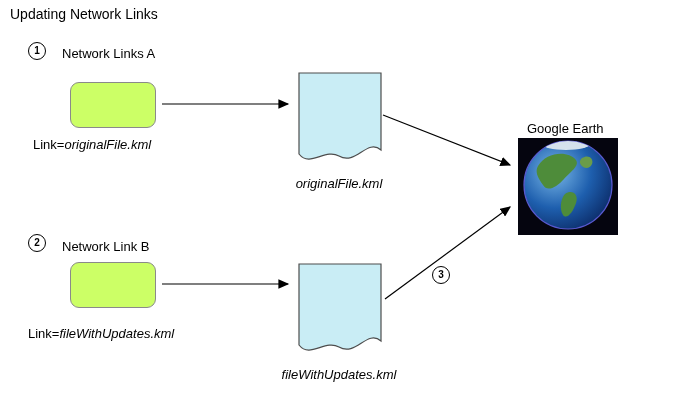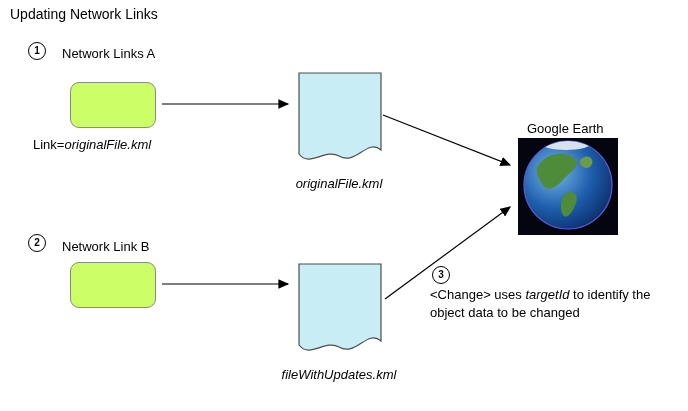--- a/index.html
+++ b/index.html
@@ -54,20 +54,23 @@
   <div class="green-box" style="left:70px;top:82px"></div>
   <div class="caption" style="left:33px;top:137px">
     <span>Link=</span><em>originalFile.kml</em>
   </div>
 
   <div class="step-circle" style="left:28px;top:234px">
     <span>2</span>
   </div>
   <div class="node-title" style="left:62px;top:239px">Network Link B</div>
   <div class="green-box" style="left:70px;top:262px"></div>
+  <div class="caption" style="left:28px;top:326px">
+    <span>Link=</span><em>fileWithUpdates.kml</em>
+  </div>
 
   <div class="doc" style="left:298px;top:72px">
     <svg width="84" height="100" viewBox="0 0 84 100">
       <path d="M1 1 L83 1 L83 78 C 69 66, 58 94, 41 84 C 27 76, 12 96, 1 82 Z" fill="#c9edf5" stroke="#4d4d4d" stroke-width="1.2"></path>
     </svg>
   </div>
   <div class="doc-label" style="left:269px;top:176px;width:140px">
     <em>originalFile.kml</em>
   </div>
 
@@ -101,18 +104,15 @@
         <path d="M64 20 C70 16 76 20 74 26 C72 31 66 31 63 27 C61 24 62 22 64 20 Z" fill="#6a9c4a"></path>
         <ellipse cx="48" cy="6" rx="24" ry="6" fill="#e8eef2" opacity="0.9"></ellipse>
       </g>
     </svg>
   </div>
 
   <div class="step-circle" style="left:432px;top:266px">
     <span>3</span>
   </div>
   <div class="note">
-    <p>
-      <span>&lt;Change&gt; uses </span><em>targetId</em><span> to identify the object data to be changed</span>
-    </p>
   </div>
 
 </div>
 
 </body></html>

